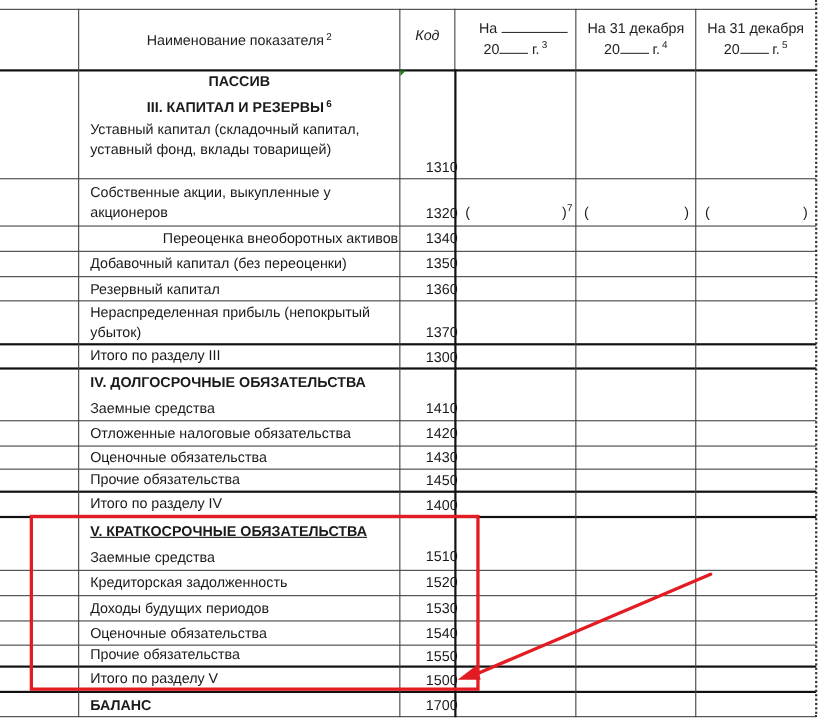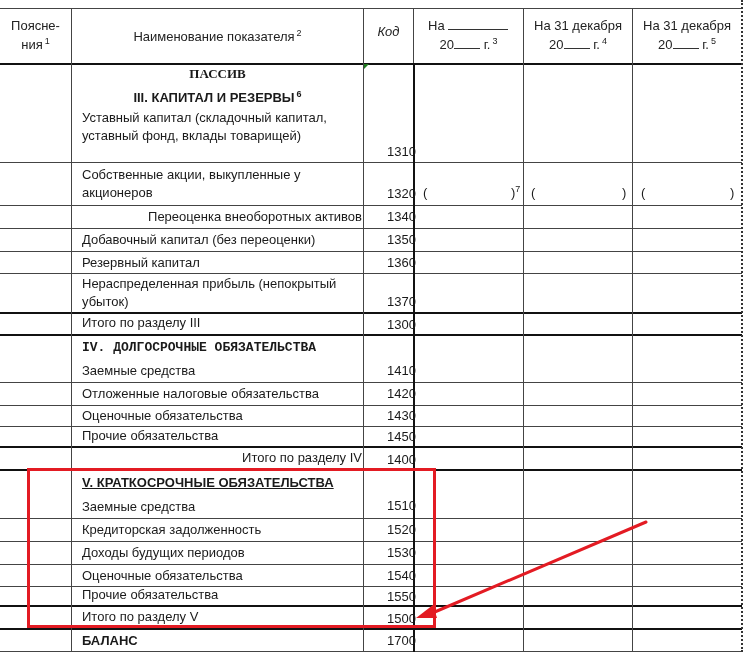--- a/index.html
+++ b/index.html
@@ -56,43 +56,39 @@
   <div class="vline" style="left:71px; top:8px; height:644px;"></div>
   <div class="vline" style="left:363px; top:8px; height:644px;"></div>
   <div class="vline" style="left:413px; top:8px; height:56px;"></div>
   <div class="vline thick" style="left:413px; top:63px; height:589px;"></div>
   <div class="vline" style="left:523px; top:8px; height:644px;"></div>
   <div class="vline" style="left:632px; top:8px; height:644px;"></div>
   <div class="vline dotted" style="left:741px; top:0px; height:652px;"></div>
 
   <div class="corner"></div>
 
-  <div class="cell hdr" style="left:0; top:16px; width:71px;">
-    <div>Поясне-</div>
-    <div><span>ния</span><span class="sup">1</span></div>
-  </div>
   <div class="cell hdr" style="left:72px; top:27px; width:291px;">
     <span>Наименование показателя</span><span class="sup">2</span>
   </div>
   <div class="cell hdr" style="left:364px; top:22px; width:49px;font-style:italic;">Код</div>
 
   <div class="cell hdr" style="left:414px; top:16px; width:109px;">
-    <div style="text-align:left; padding-left:14px;"><span>На</span> <span class="blank" style="width:60px;"></span></div>
+    <div style="text-align:center; padding-left:14px;"><span>На</span> <span class="blank" style="width:60px;"></span></div>
     <div><span>20</span><span class="blank" style="width:26px;"></span> <span>г.</span><span class="sup">3</span></div>
   </div>
   <div class="cell hdr" style="left:524px; top:16px; width:108px;">
     <div>На 31 декабря</div>
     <div><span>20</span><span class="blank" style="width:26px;"></span> <span>г.</span><span class="sup">4</span></div>
   </div>
   <div class="cell hdr" style="left:633px; top:16px; width:108px;">
     <div>На 31 декабря</div>
     <div><span>20</span><span class="blank" style="width:26px;"></span> <span>г.</span><span class="sup">5</span></div>
   </div>
 
-  <div class="cell bold center" style="left:72px; top:65px; width:291px;font-family:Liberation Serif, serif;">ПАССИВ</div>
+  <div class="cell bold center" style="left:72px; top:65px; width:291px;">ПАССИВ</div>
   <div class="cell bold center" style="left:72px; top:89px; width:291px;">
     <span>III. КАПИТАЛ И РЕЗЕРВЫ</span><span class="sup">6</span>
   </div>
 
   <div class="cell name" style="top:109px;">Уставный капитал (складочный капитал, уставный фонд, вклады товарищей)</div>
   <div class="cell code" style="top:143px;">1310</div>
 
   <div class="cell name" style="top:166px;">Собственные акции, выкупленные у акционеров</div>
   <div class="cell code" style="top:185px;">1320</div>
   <span class="paren" style="left:423px; top:185px;">(</span>
@@ -110,34 +106,34 @@
 
   <div class="cell name" style="top:254px;">Резервный капитал</div>
   <div class="cell code" style="top:254px;">1360</div>
 
   <div class="cell name" style="top:275px;">Нераспределенная прибыль (непокрытый убыток)</div>
   <div class="cell code" style="top:293px;">1370</div>
 
   <div class="cell name" style="top:314px;">Итого по разделу III</div>
   <div class="cell code" style="top:316px;">1300</div>
 
-  <div class="cell bold" style="left:82px; top:339px; width:292px;font-family:Liberation Mono, monospace;">IV. ДОЛГОСРОЧНЫЕ ОБЯЗАТЕЛЬСТВА</div>
+  <div class="cell bold" style="left:82px; top:339px; width:292px;">IV. ДОЛГОСРОЧНЫЕ ОБЯЗАТЕЛЬСТВА</div>
   <div class="cell name" style="top:362px;">Заемные средства</div>
   <div class="cell code" style="top:362px;">1410</div>
 
   <div class="cell name" style="top:385px;">Отложенные налоговые обязательства</div>
   <div class="cell code" style="top:385px;">1420</div>
 
   <div class="cell name" style="top:407px;">Оценочные обязательства</div>
   <div class="cell code" style="top:407px;">1430</div>
 
   <div class="cell name" style="top:427px;">Прочие обязательства</div>
   <div class="cell code" style="top:428px;">1450</div>
 
-  <div class="cell name" style="top:449px;text-align:right;">Итого по разделу IV</div>
+  <div class="cell name" style="top:449px;">Итого по разделу IV</div>
   <div class="cell code" style="top:451px;">1400</div>
 
   <div class="cell bold" style="left:82px; top:474px; width:280px;text-decoration:underline;">V. КРАТКОСРОЧНЫЕ ОБЯЗАТЕЛЬСТВА</div>
   <div class="cell name" style="top:498px;">Заемные средства</div>
   <div class="cell code" style="top:497px;">1510</div>
 
   <div class="cell name" style="top:521px;">Кредиторская задолженность</div>
   <div class="cell code" style="top:521px;">1520</div>
 
   <div class="cell name" style="top:544px;">Доходы будущих периодов</div>

